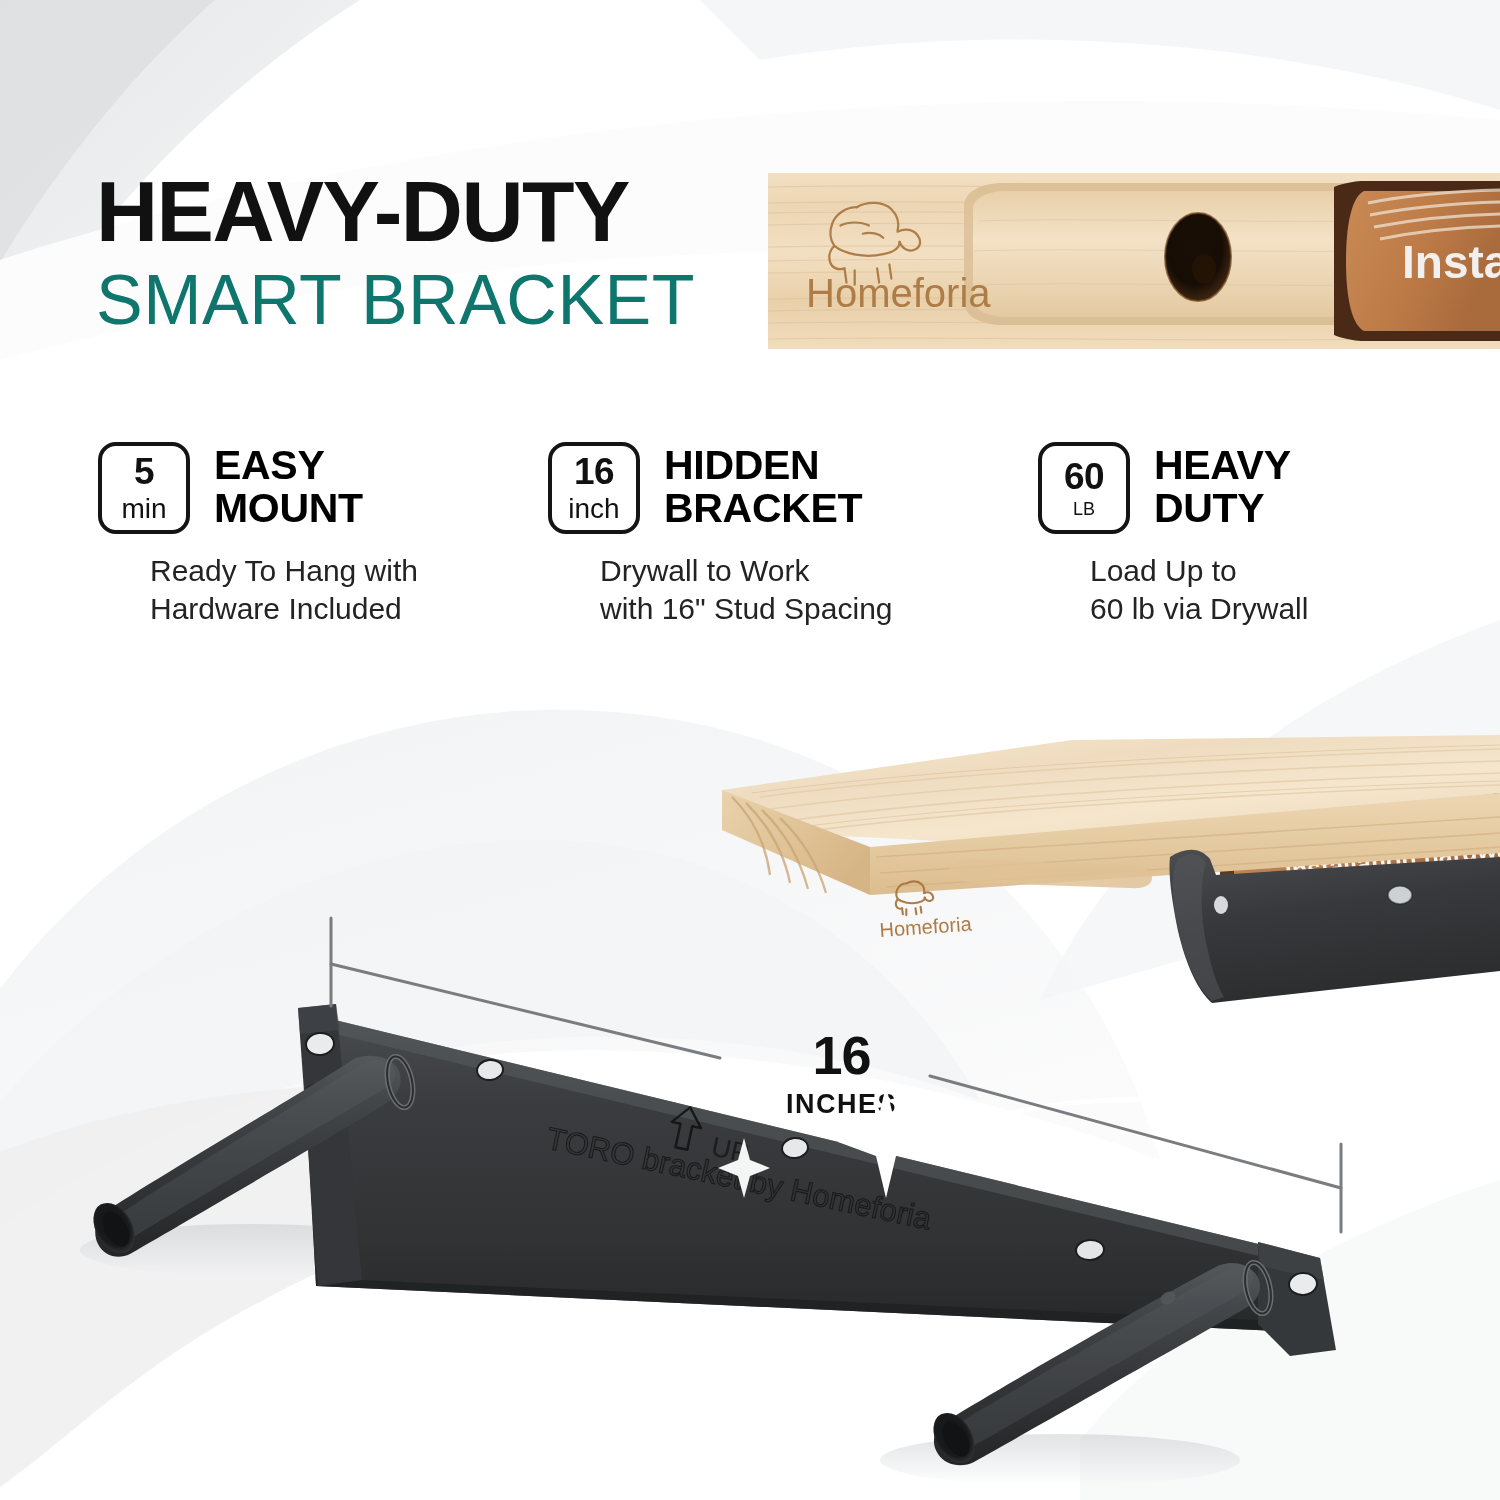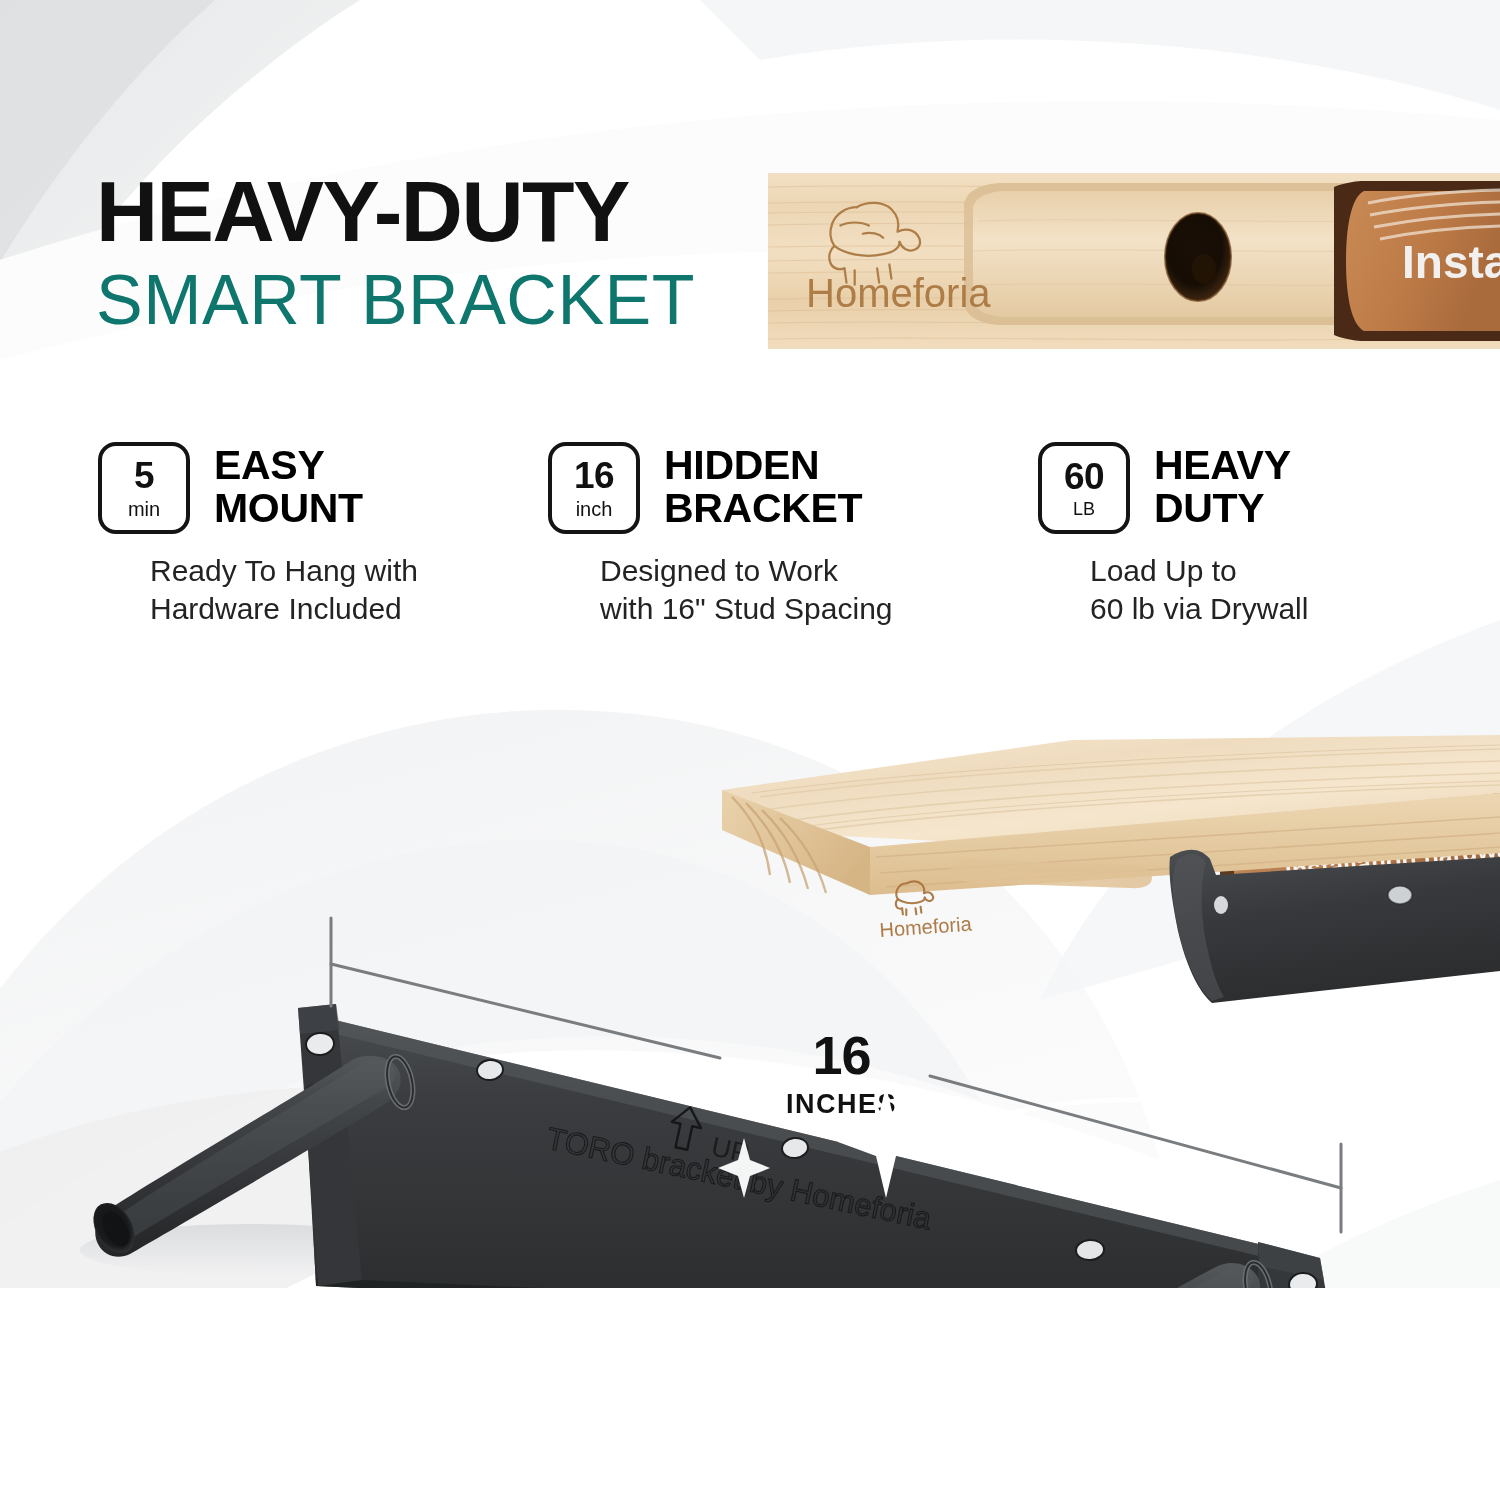--- a/index.html
+++ b/index.html
@@ -3,21 +3,21 @@
 <meta charset="utf-8">
 <style>
   html,body{margin:0;padding:0;}
   body{
     width:1500px;height:1500px;overflow:hidden;
     background:#ffffff;
     font-family:"Liberation Sans", sans-serif;
     color:#1a1a1a;
     position:relative;
   }
-  .stage{position:absolute;inset:0;width:1500px;height:1288px;overflow:hidden;background:#fff;}
+  .stage{position:absolute;inset:0;width:1500px;height:1500px;overflow:hidden;background:#fff;}
 
   
   .bg-layer{position:absolute;inset:0;pointer-events:none;}
 
   
   .headline{position:absolute;left:96px;top:172px;width:680px;}
   .headline .l1{
     font-size:86px;line-height:0.92;font-weight:700;letter-spacing:-1.5px;
     color:#111111;margin:0;white-space:nowrap;
   }
@@ -38,21 +38,21 @@
   .feature.f1{left:0px;}
   .feature.f2{left:450px;}
   .feature.f3{left:940px;}
   .f-head{display:flex;align-items:flex-start;gap:24px;}
   .chip{
     flex:0 0 auto;width:92px;height:92px;border:4px solid #141414;border-radius:18px;
     display:flex;flex-direction:column;align-items:center;justify-content:center;
     line-height:1;box-sizing:border-box;
   }
   .chip .big{font-size:37px;font-weight:700;letter-spacing:-0.5px;color:#111;}
-  .chip .small{font-size:20px;font-weight:400;color:#111;margin-top:5px;}
+  .chip .small{font-size:28px;font-weight:400;color:#111;margin-top:5px;}
   .chip.lb .small{font-size:18px;}
   .f-title{
     font-size:41px;font-weight:700;line-height:1.06;letter-spacing:-0.3px;
     color:#000000;padding-top:2px;
   }
   .f-desc{
     margin-left:52px;margin-top:18px;
     font-size:30px;font-weight:400;line-height:1.26;color:#232323;
   }
 
@@ -235,21 +235,21 @@
         <div class="chip">
           <span class="big">16</span>
           <span class="small">inch</span>
         </div>
         <div class="f-title">
           <div>HIDDEN</div>
           <div>BRACKET</div>
         </div>
       </div>
       <div class="f-desc">
-        <div>Designed to Work</div>
+        <div>Drywall to Work</div>
         <div>with 16" Stud Spacing</div>
       </div>
     </div>
 
     <div class="feature f3">
       <div class="f-head">
         <div class="chip lb">
           <span class="big">60</span>
           <span class="small">LB</span>
         </div>

